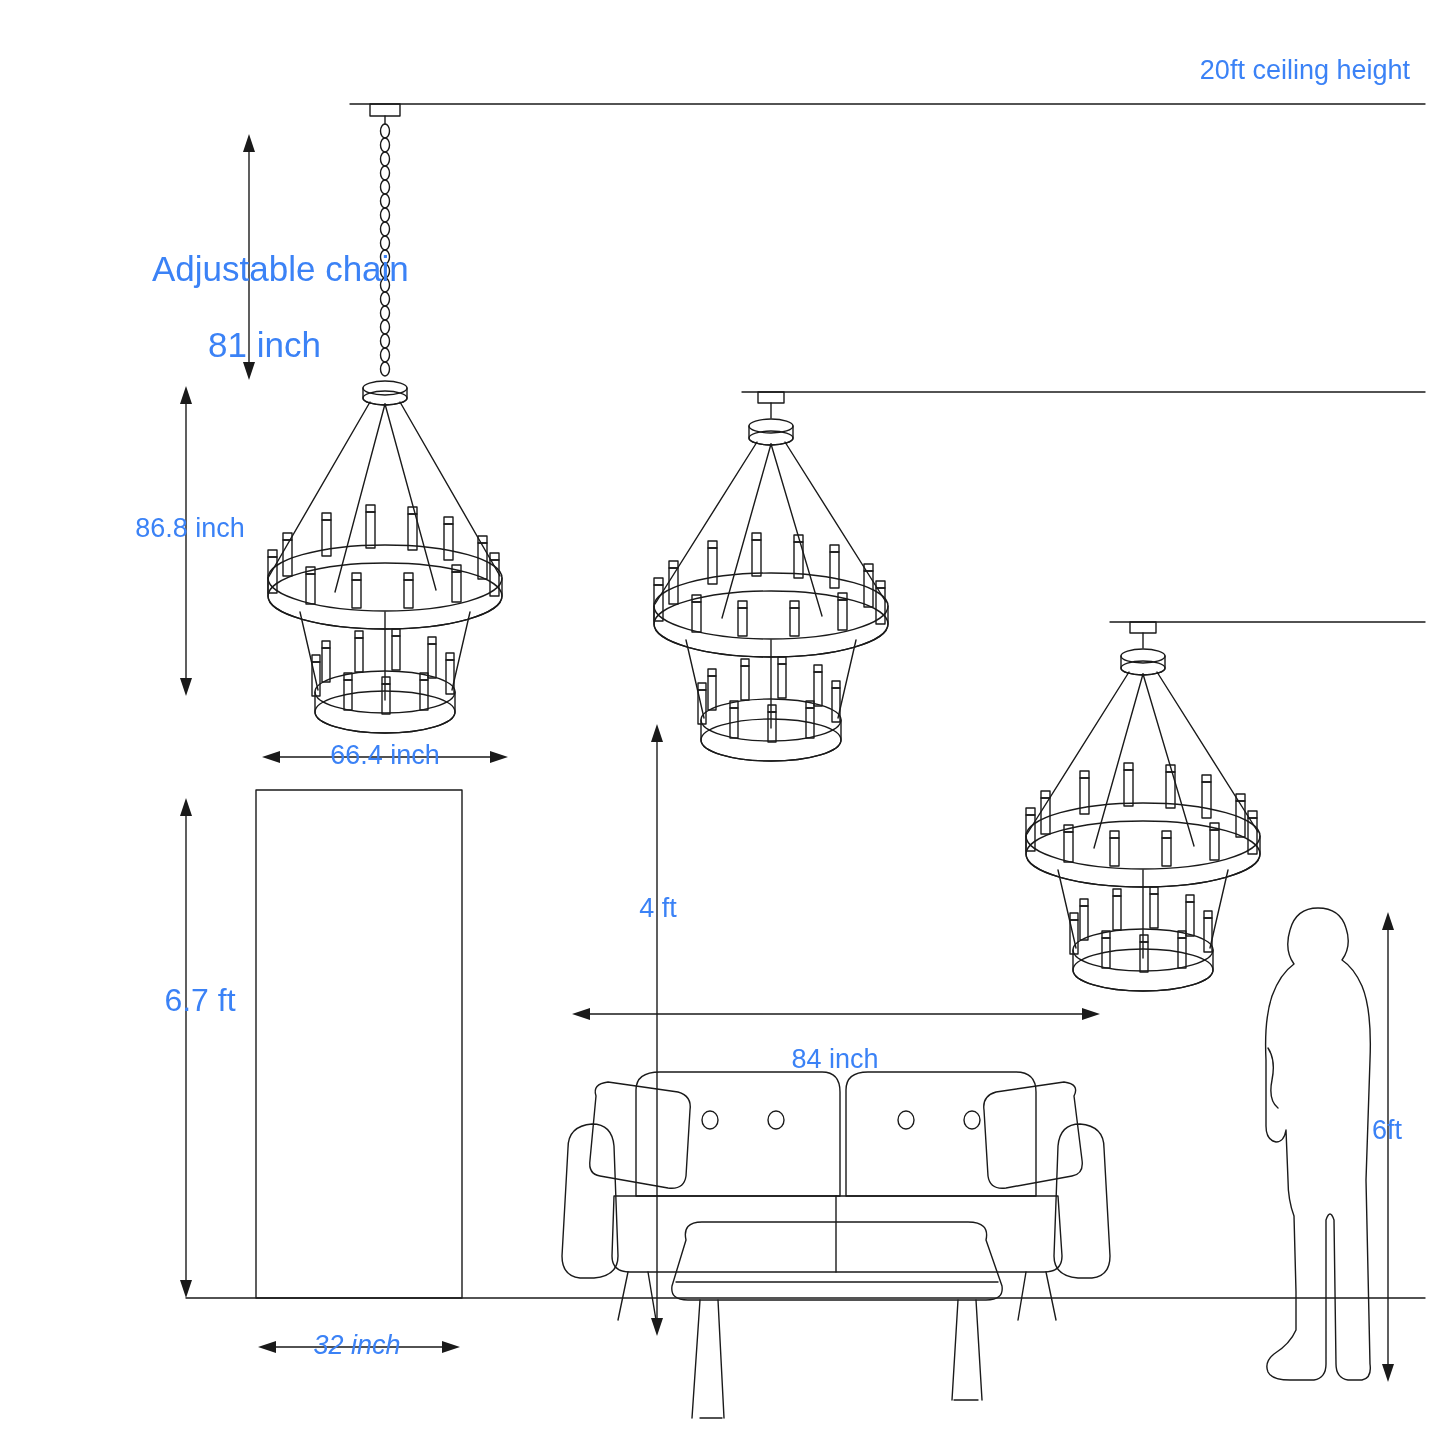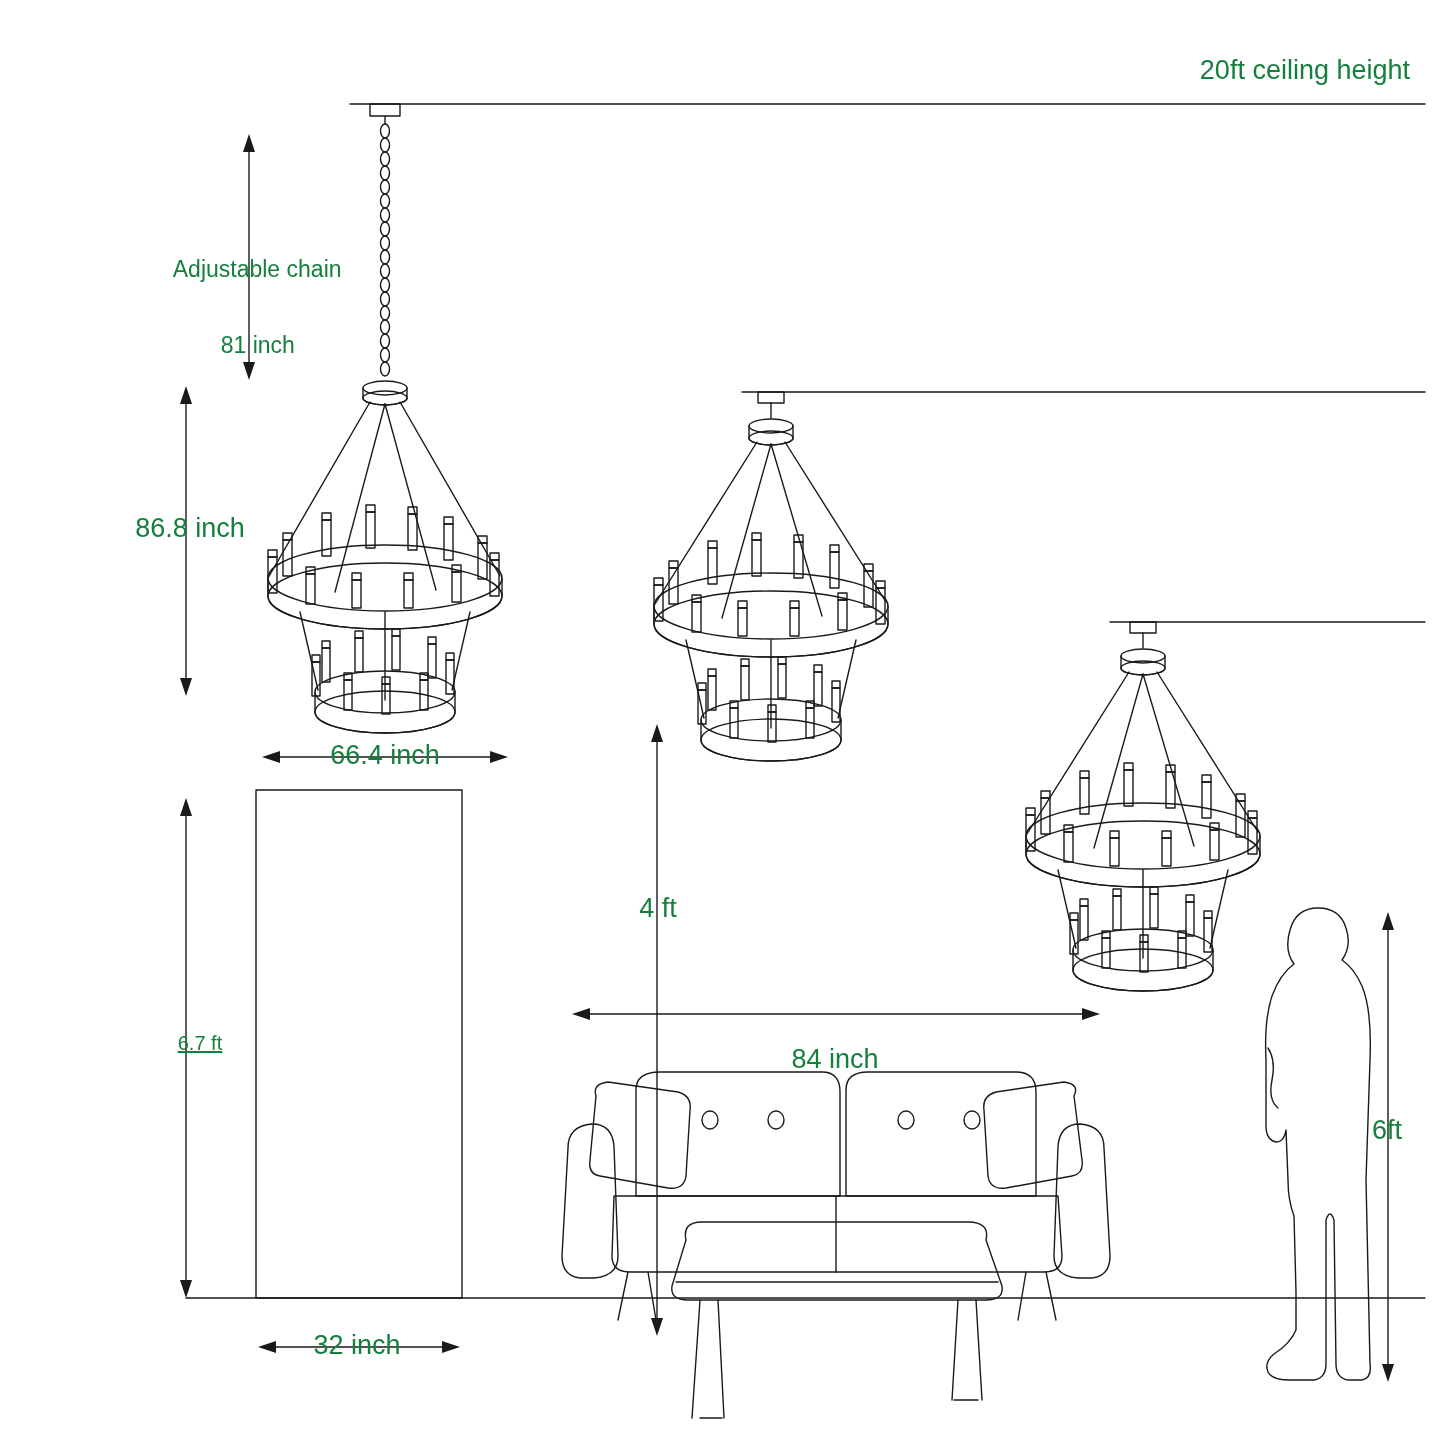--- a/index.html
+++ b/index.html
@@ -1,19 +1,19 @@
 <!DOCTYPE html>
 <html><head>
 <meta charset="utf-8">
 <style>
   html, body { margin:0; padding:0; background:#ffffff; }
   body { width:1445px; height:1445px; font-family:"Liberation Sans", sans-serif; color:#111; }
   #stage { position:relative; width:1445px; height:1445px; overflow:hidden; background:#fff; }
   svg.layer { position:absolute; left:0; top:0; width:1445px; height:1445px; }
-  .lbl { position:absolute; font-family:"Liberation Sans", sans-serif; color:#15803d; white-space:pre; }
+  .lbl { position:absolute; font-family:"Liberation Sans", sans-serif; color:#3b82f6; white-space:pre; }
   .lbl.c { text-align:center; }
   .lbl.r { text-align:right; }
 </style>
 </head>
 <body>
 
 <div id="stage">
 
   <svg class="layer" viewBox="0 0 1445 1445">
     <g fill="none" stroke="#1a1a1a" stroke-width="1.4" stroke-linecap="round" stroke-linejoin="round">
@@ -357,32 +357,32 @@
         <path d="M1388 1382 L1382 1364 L1394 1364 Z" fill="#1a1a1a" stroke="none"></path>
       </g>
 
     </g>
   </svg>
 
   <div class="lbl r" style="left:940px; top:55px; width:470px; font-size:27px;">20ft ceiling height</div>
 
 
 
-  <div class="lbl c" style="left:115px; top:212px; width:260px; font-size:23px; line-height:38px;">
+  <div class="lbl c" style="left:115px; top:212px; width:260px; font-size:35px; line-height:38px;">
     <span>Adjustable chain</span><br>
     <span>81 inch</span>
   </div>
 
   <div class="lbl c" style="left:110px; top:513px; width:160px; font-size:27px;">86.8 inch</div>
 
   <div class="lbl c" style="left:300px; top:740px; width:170px; font-size:27px;">66.4 inch</div>
 
   <div class="lbl c" style="left:610px; top:893px; width:96px; font-size:27px;">4 ft</div>
 
-  <div class="lbl c" style="left:135px; top:1032px; width:130px; font-size:20px;text-decoration:underline;">6.7 ft</div>
-
-  <div class="lbl c" style="left:272px; top:1330px; width:170px; font-size:27px;">32 inch</div>
+  <div class="lbl c" style="left:135px; top:982px; width:130px; font-size:32px;">6.7 ft</div>
+
+  <div class="lbl c" style="left:272px; top:1330px; width:170px; font-size:27px;font-style:italic;">32 inch</div>
 
   <div class="lbl c" style="left:750px; top:1044px; width:170px; font-size:27px;">84 inch</div>
 
   <div class="lbl" style="left:1372px; top:1115px; width:70px; font-size:27px;">6ft</div>
 
 </div>
 
 </body></html>

